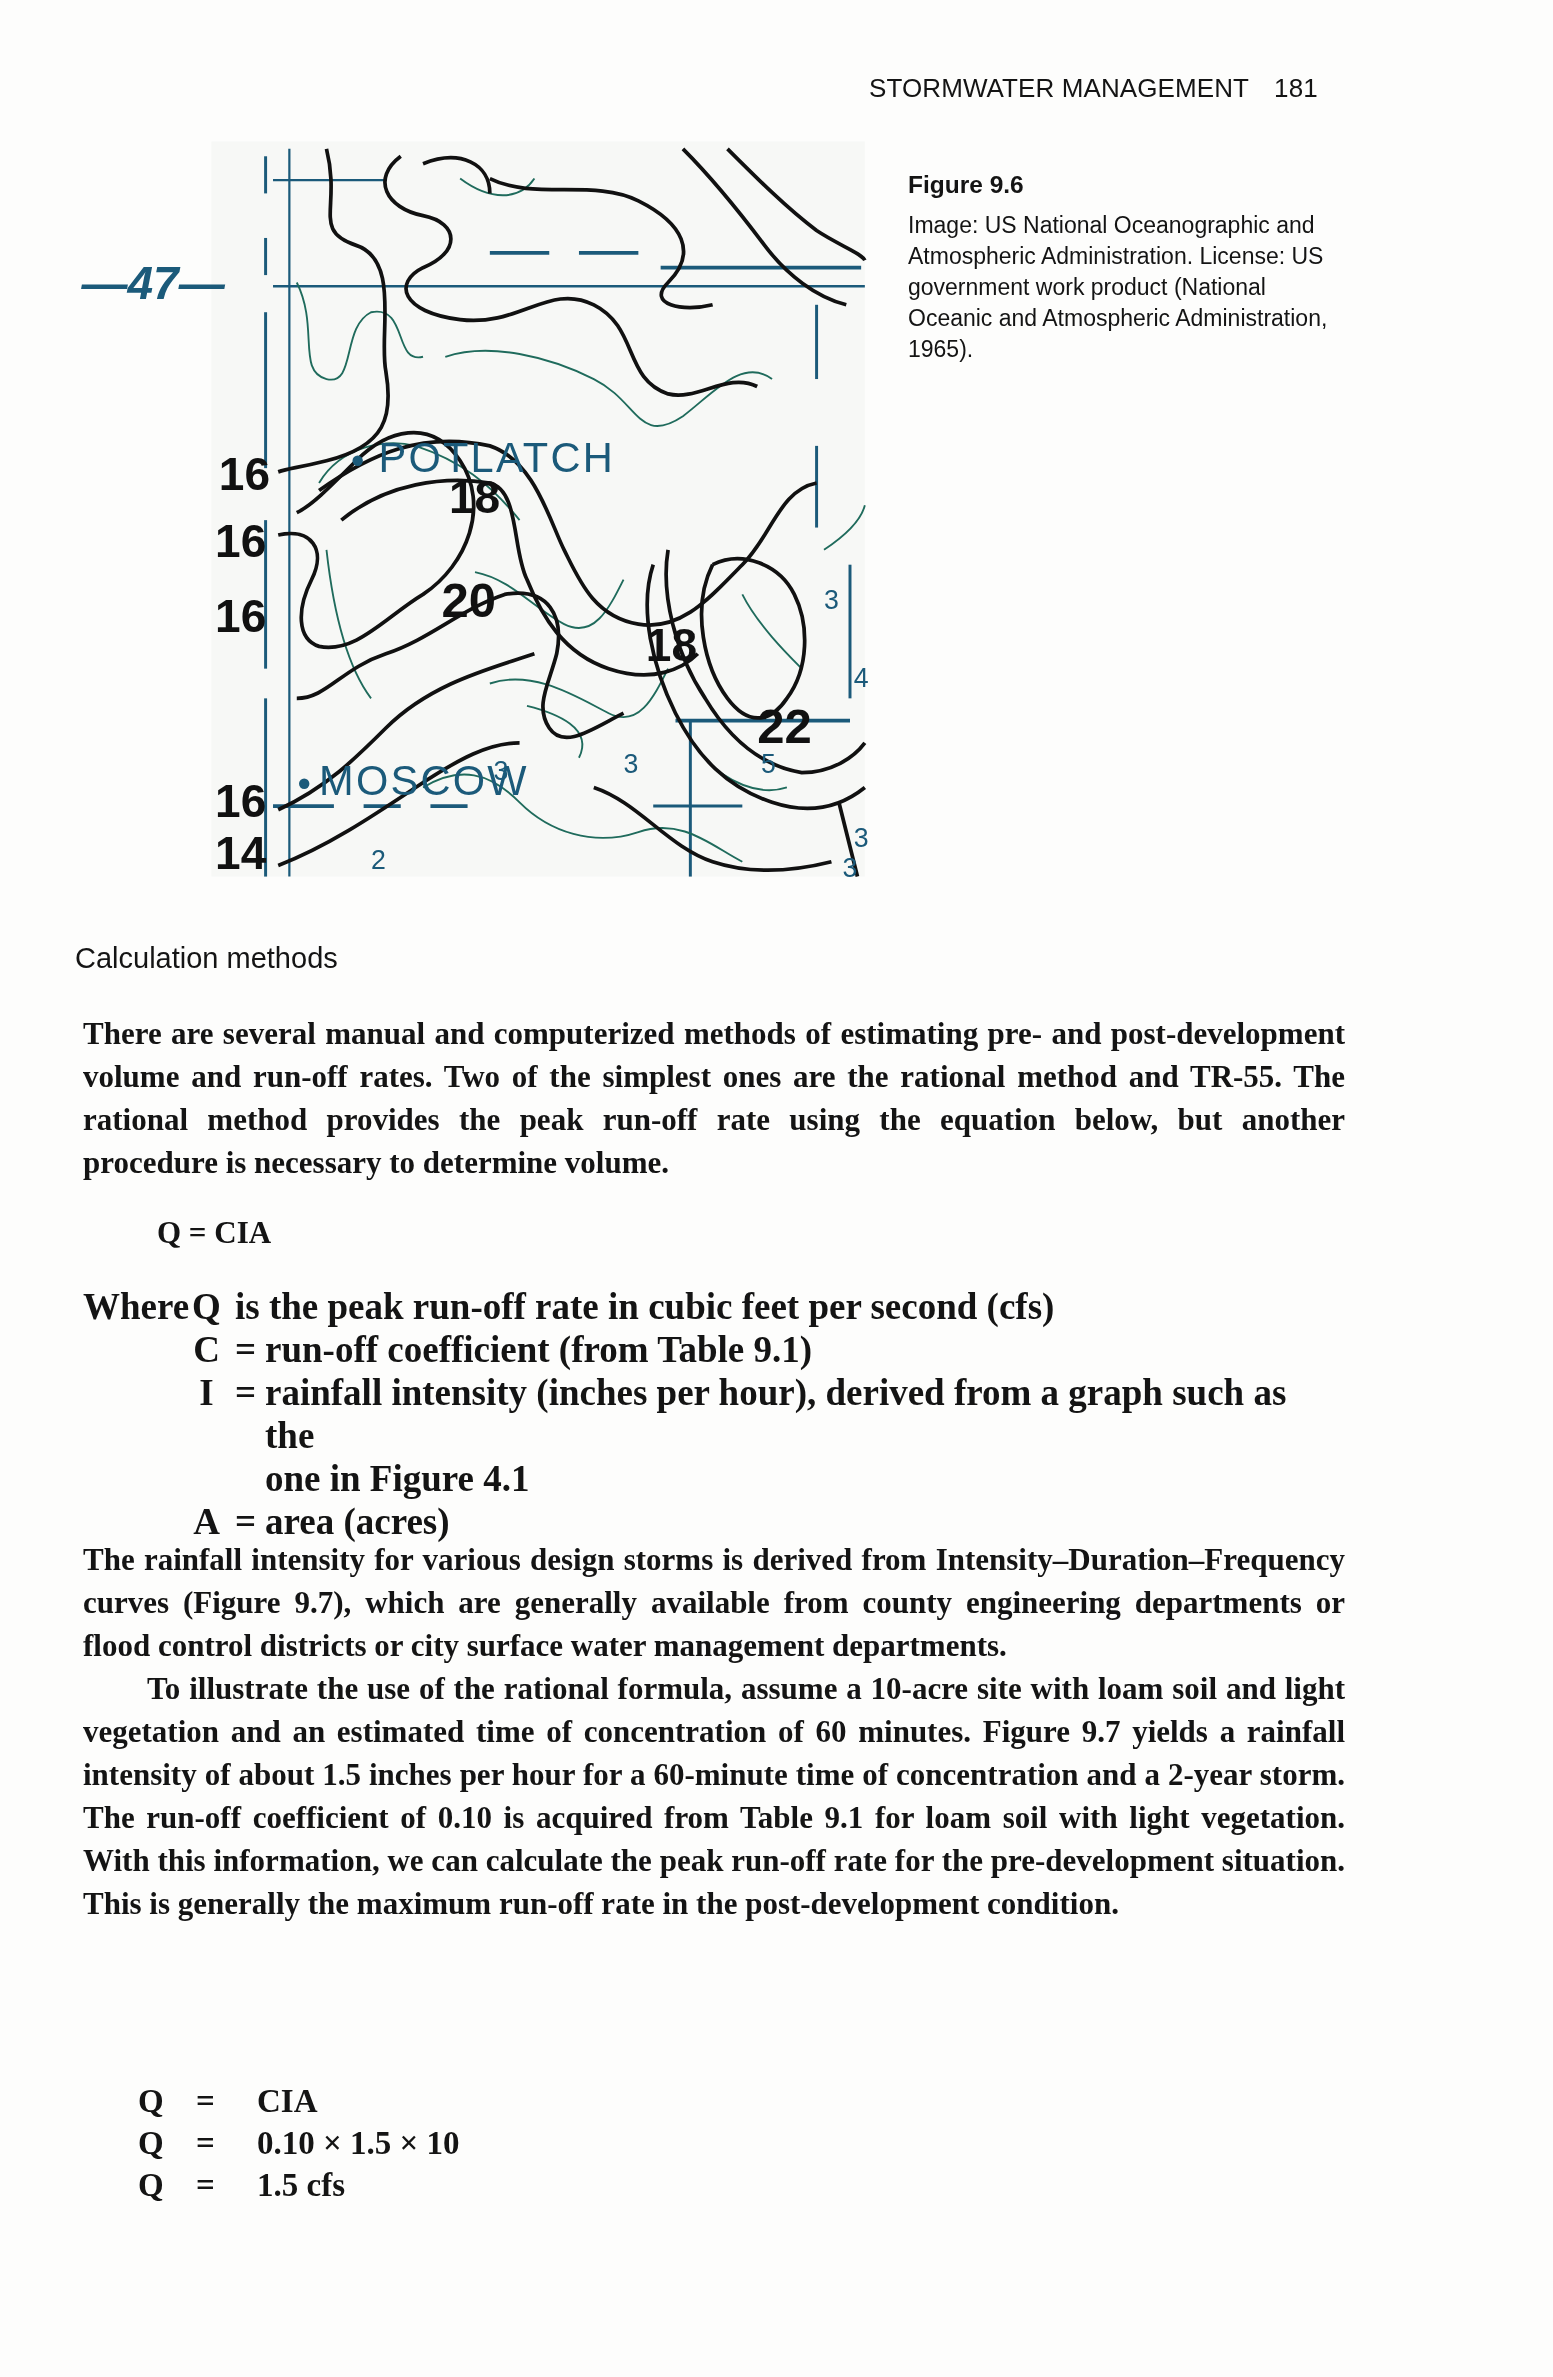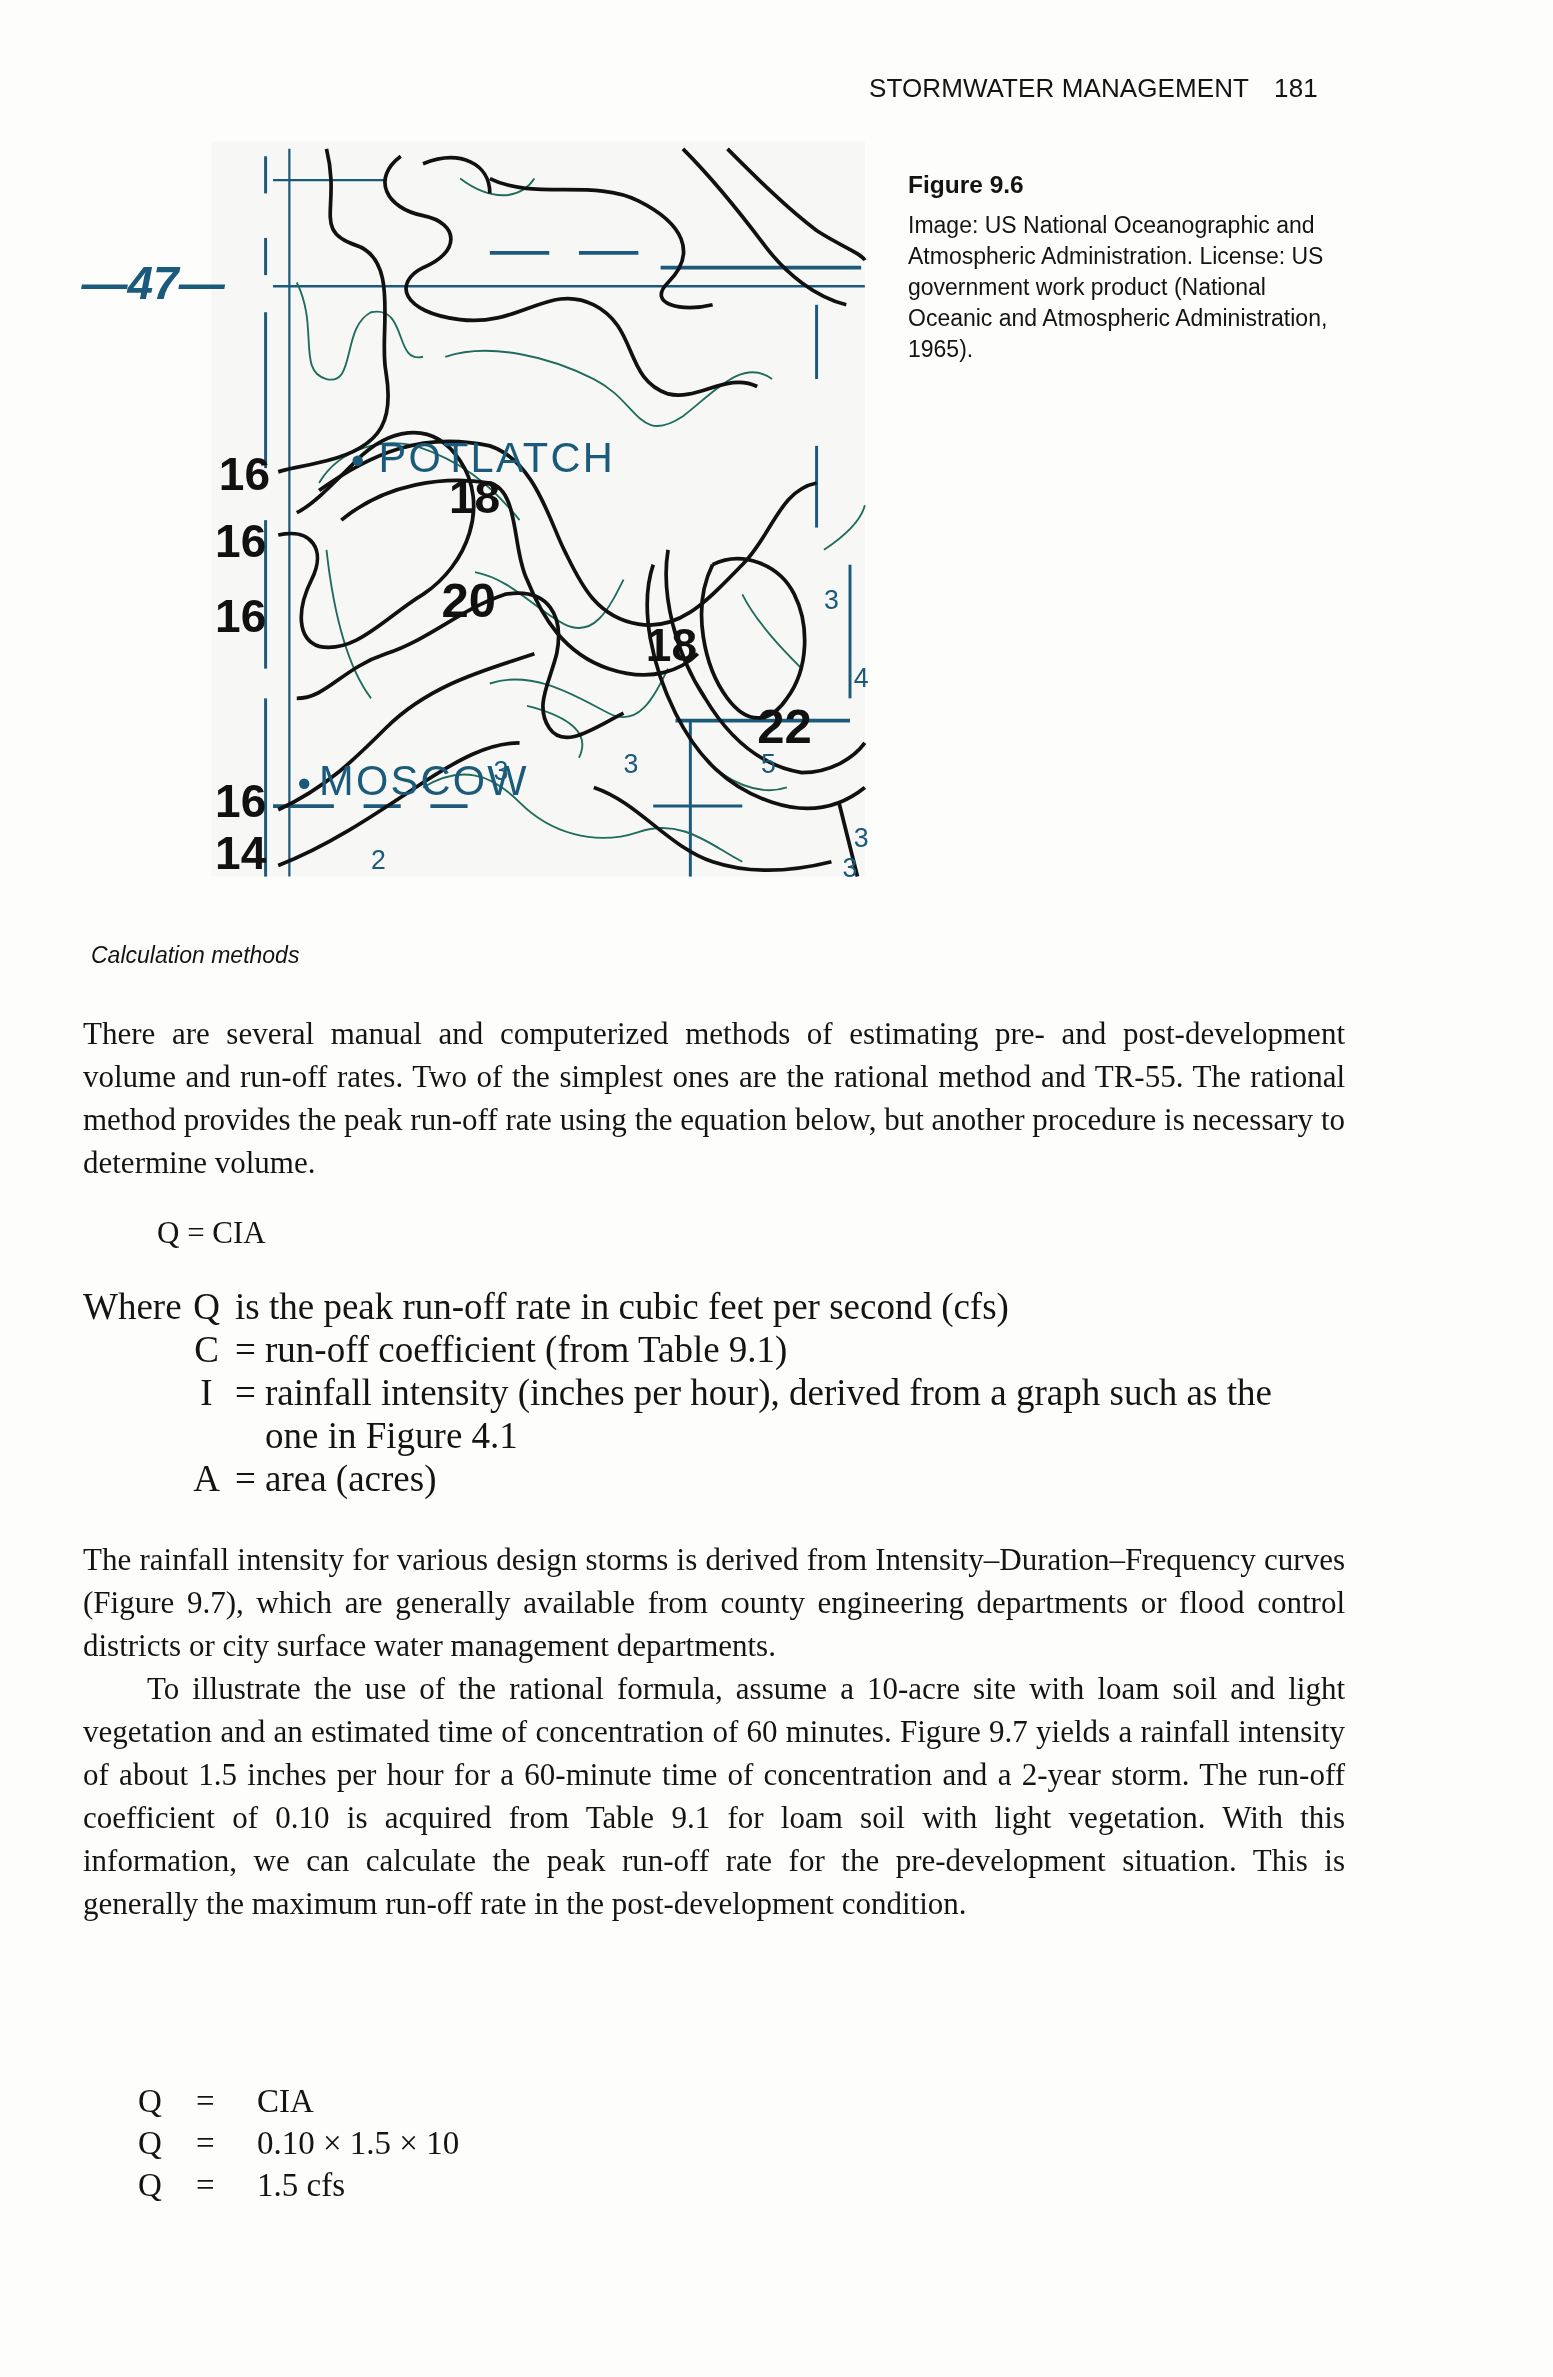--- a/index.html
+++ b/index.html
@@ -1,30 +1,30 @@
 <!DOCTYPE html>
 <html style="font-size:12px"><head>
 <meta charset="utf-8">
 <style>
   html, body { margin: 0; padding: 0; background: #fdfdfc; }
   body { width: 1554px; height: 2377px; position: relative; overflow: hidden; color: #141414; }
   .sans { font-family: "Liberation Sans", "DejaVu Sans", sans-serif; }
-  .serif { font-family: "Liberation Serif", "DejaVu Serif", serif; }
+  .serif { font-family: "Liberation Serif", "DejaVu Serif", serif; font-weight: bold; }
 
   #running-header { position: absolute; top: 73px; left: 869px; font-size: 26px; letter-spacing: 0.1px; }
   #running-header .page-num { margin-left: 25px; text-align: center; }
 
   #map { position: absolute; left: 74px; top: 134px; width: 802px; height: 750px; }
 
   #caption { position: absolute; left: 908px; top: 169px; width: 446px; font-size: 23.4px; line-height: 31px; }
   #caption .fig-label { font-weight: bold; font-size: 24.5px; }
   #caption .fig-desc { font-style: italic; }
   #caption .credit { margin-top: 10.4px; font-size: 23px; line-height: 31px; }
 
-  #section-heading { position: absolute; left: 91px; top: 942px; font-size: 23px; font-style: italic; }
+  #section-heading { position: absolute; left: 75px; top: 942px; font-size: 29px; }
 
   .body { position: absolute; left: 83px; width: 1262px; font-size: 31px; line-height: 43px; text-align: justify; }
   .body p { margin: 0; }
   .body p.indent { text-indent: 64px; }
   #para1 { top: 1012px; }
   #para2 { top: 1538px; }
 
   #eq-main { position: absolute; left: 145px; top: 1215px; font-size: 31px; margin-left: 12px; }
 
   #where { position: absolute; left: 83px; top: 1285px; font-size: 37px; line-height: 43px; }

